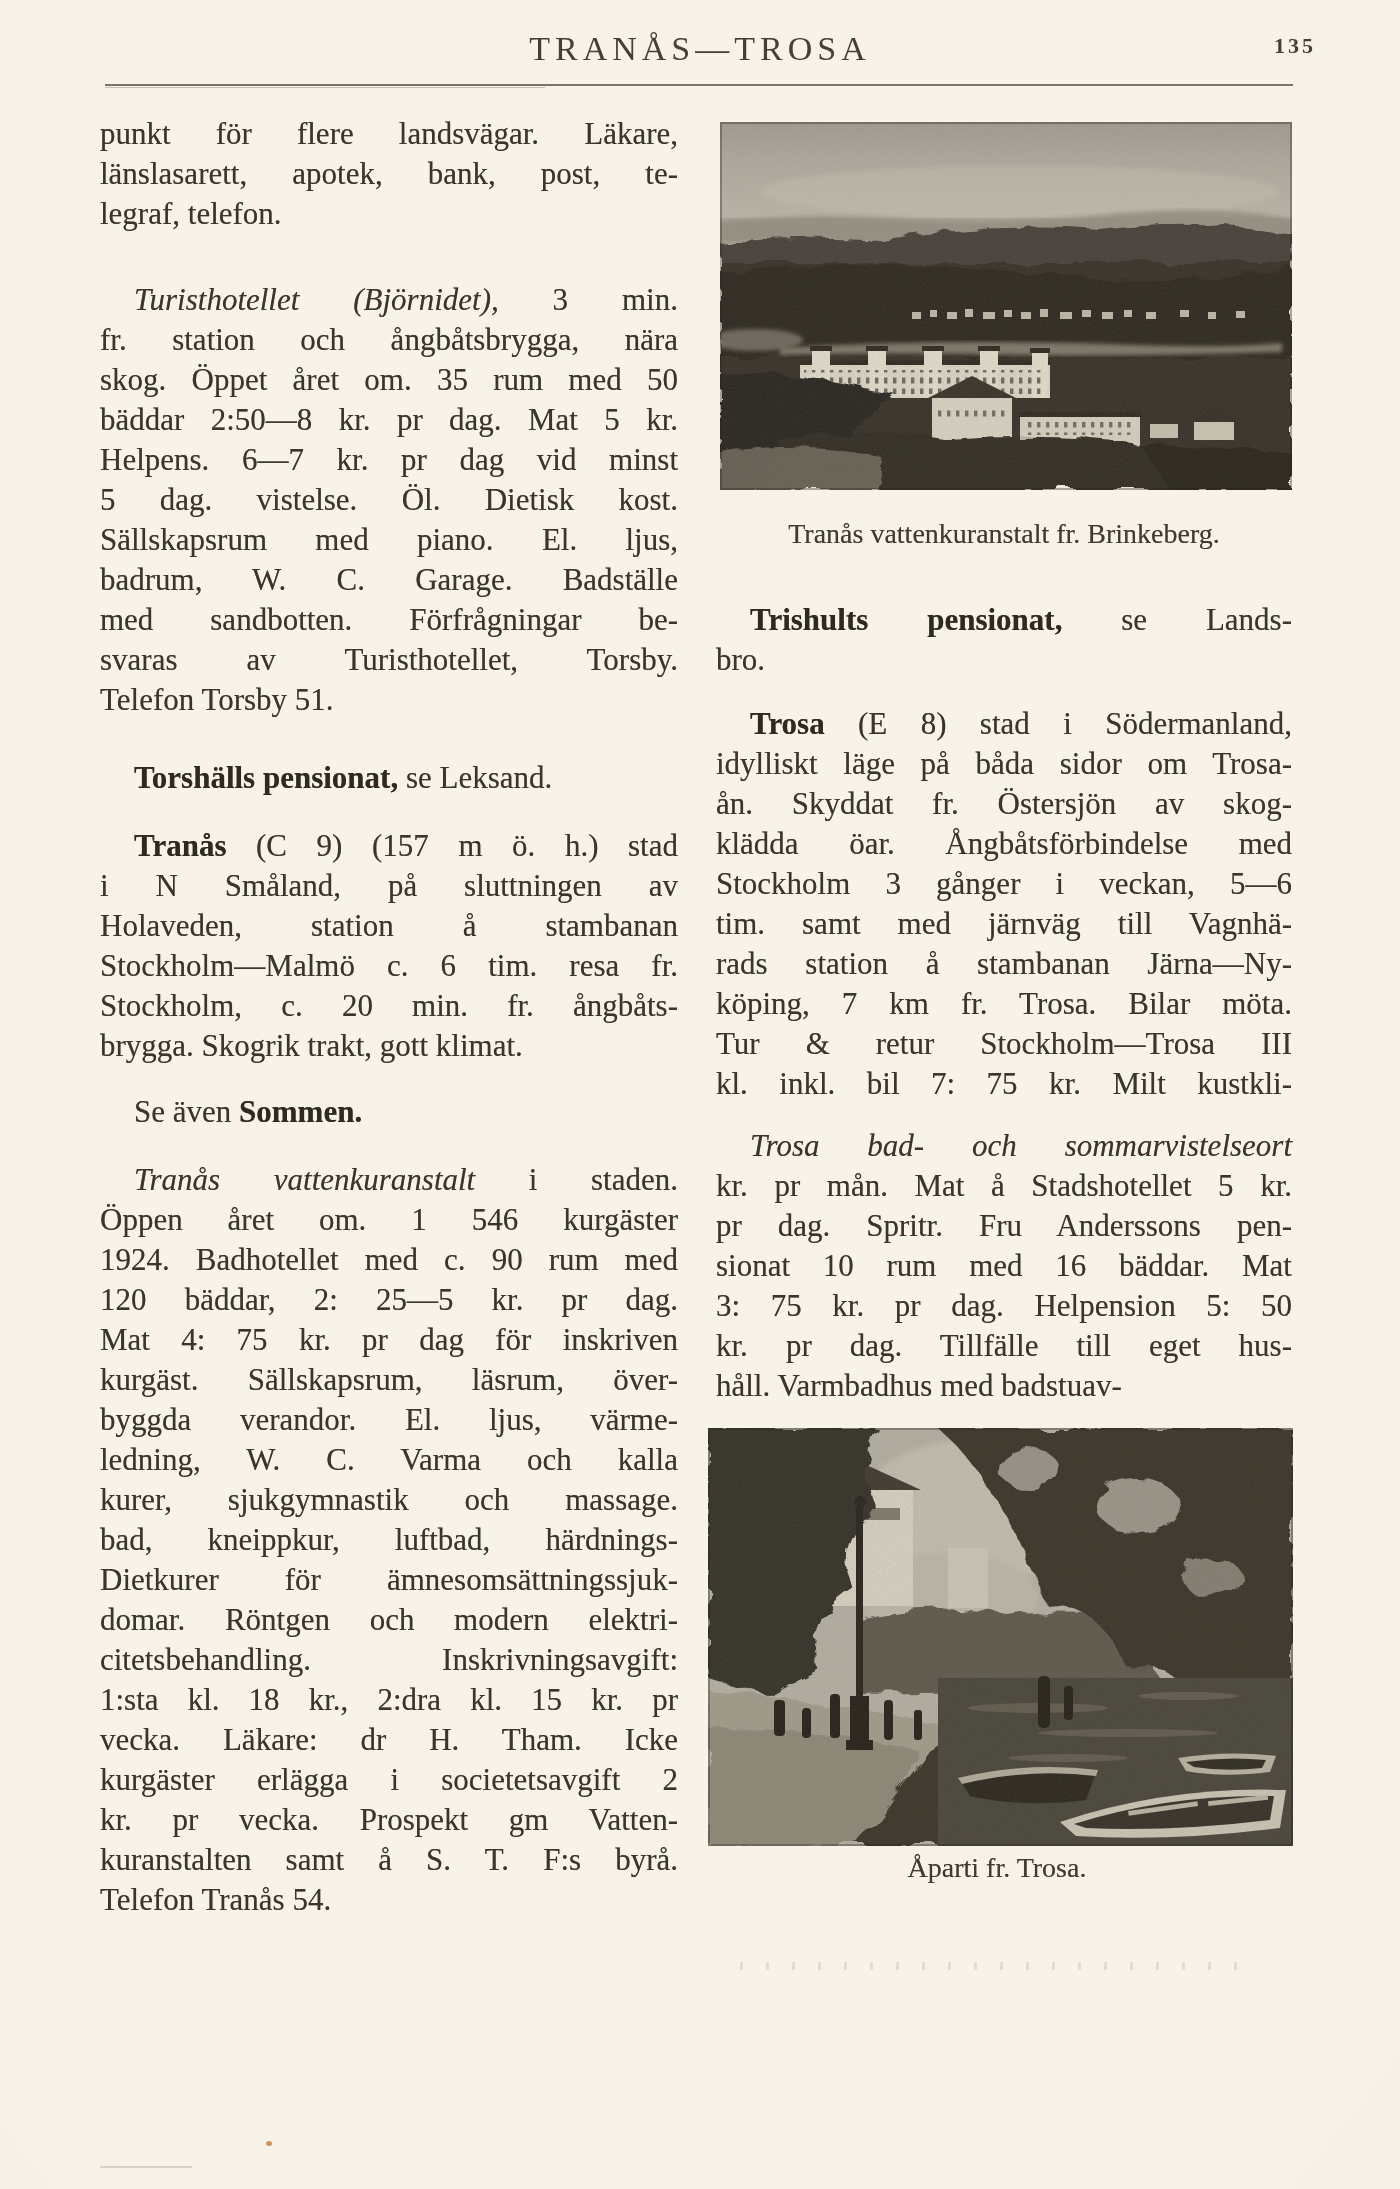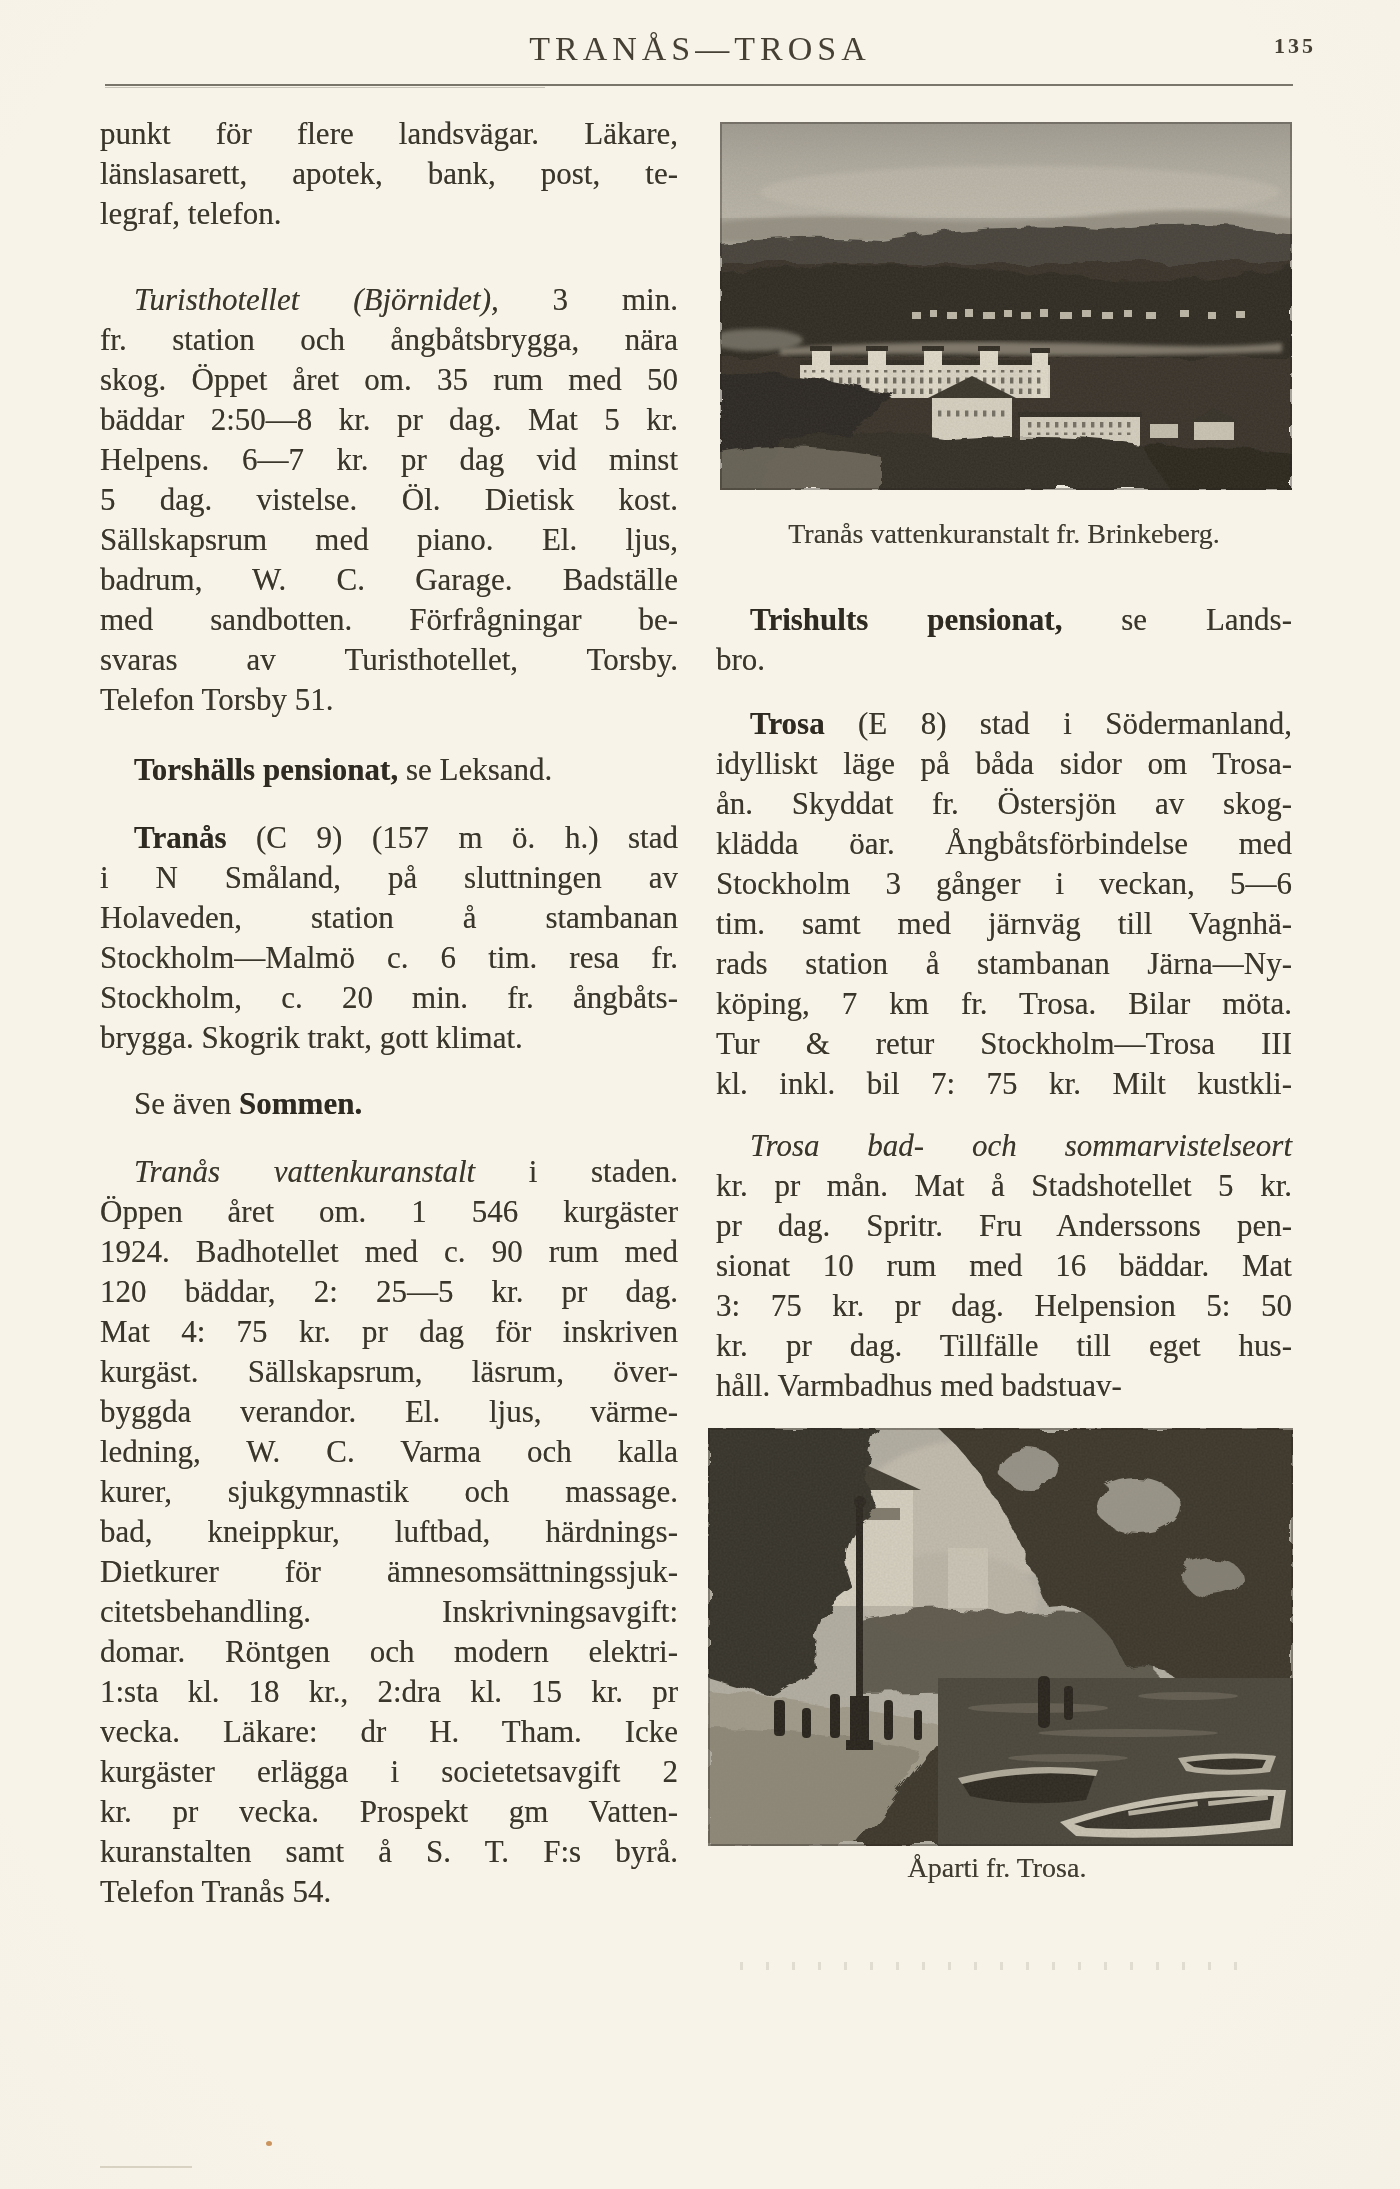--- a/index.html
+++ b/index.html
@@ -20,21 +20,21 @@
   .col-left{left:100px;width:578px;}
   .col-right{left:716px;width:576px;}
   .para{margin:0;}
   .line{height:40px;line-height:40px;text-align:justify;text-align-last:justify;white-space:nowrap;}
   .line.last{text-align-last:left;}
   .indent .line:first-child{padding-left:34px;}
   .b{font-weight:bold;color:#2e2921;}
   .i{font-style:italic;}
   
   #left-col .para:nth-child(2){margin-top:46px;}
-  #left-col .para:nth-child(3){margin-top:30px;font-family:Liberation Serif, serif;}
+  #left-col .para:nth-child(3){margin-top:38px;font-family:Liberation Serif, serif;}
   #left-col .para:nth-child(4){margin-top:28px;}
   #left-col .para:nth-child(5){margin-top:26px;}
   #left-col .para:nth-child(6){margin-top:28px;}
   #left-col .para:nth-child(7){margin-top:32px;}
   #right-text{margin-top:48px;}
   #right-text .para:nth-child(2){margin-top:24px;}
   #right-text .para:nth-child(3){margin-top:22px;}
   
   figure{margin:0;padding:0;display:block;}
   .fig1{margin:8px 0 0 4px;width:572px;height:368px;}
@@ -97,22 +97,22 @@
         <div class="line"><span>Öppen året om.   1 546 kurgäster</span></div>
         <div class="line"><span>1924.  Badhotellet med c. 90 rum med</span></div>
         <div class="line"><span>120 bäddar, 2: 25—5 kr. pr dag.</span></div>
         <div class="line"><span>Mat 4: 75 kr. pr dag för inskriven</span></div>
         <div class="line"><span>kurgäst.  Sällskapsrum, läsrum, över-</span></div>
         <div class="line"><span>byggda verandor.  El. ljus, värme-</span></div>
         <div class="line"><span>ledning, W. C.  Varma och kalla</span></div>
         <div class="line"><span>kurer, sjukgymnastik och massage.</span></div>
         <div class="line"><span>bad, kneippkur, luftbad, härdnings-</span></div>
         <div class="line"><span>Dietkurer för ämnesomsättningssjuk-</span></div>
+        <div class="line"><span>domar.  Röntgen och modern elektri-</span></div>
         <div class="line"><span>citetsbehandling.  Inskrivningsavgift:</span></div>
-        <div class="line"><span>domar.  Röntgen och modern elektri-</span></div>
         <div class="line"><span>1:sta kl. 18 kr., 2:dra kl. 15 kr. pr</span></div>
         <div class="line"><span>vecka.  Läkare: dr H. Tham.  Icke</span></div>
         <div class="line"><span>kurgäster erlägga i societetsavgift 2</span></div>
         <div class="line"><span>kr. pr vecka.  Prospekt gm Vatten-</span></div>
         <div class="line"><span>kuranstalten samt å S. T. F:s byrå.</span></div>
         <div class="line last"><span>Telefon Tranås 54.</span></div>
       </div>
     </div>
 
   <div class="col col-right">

